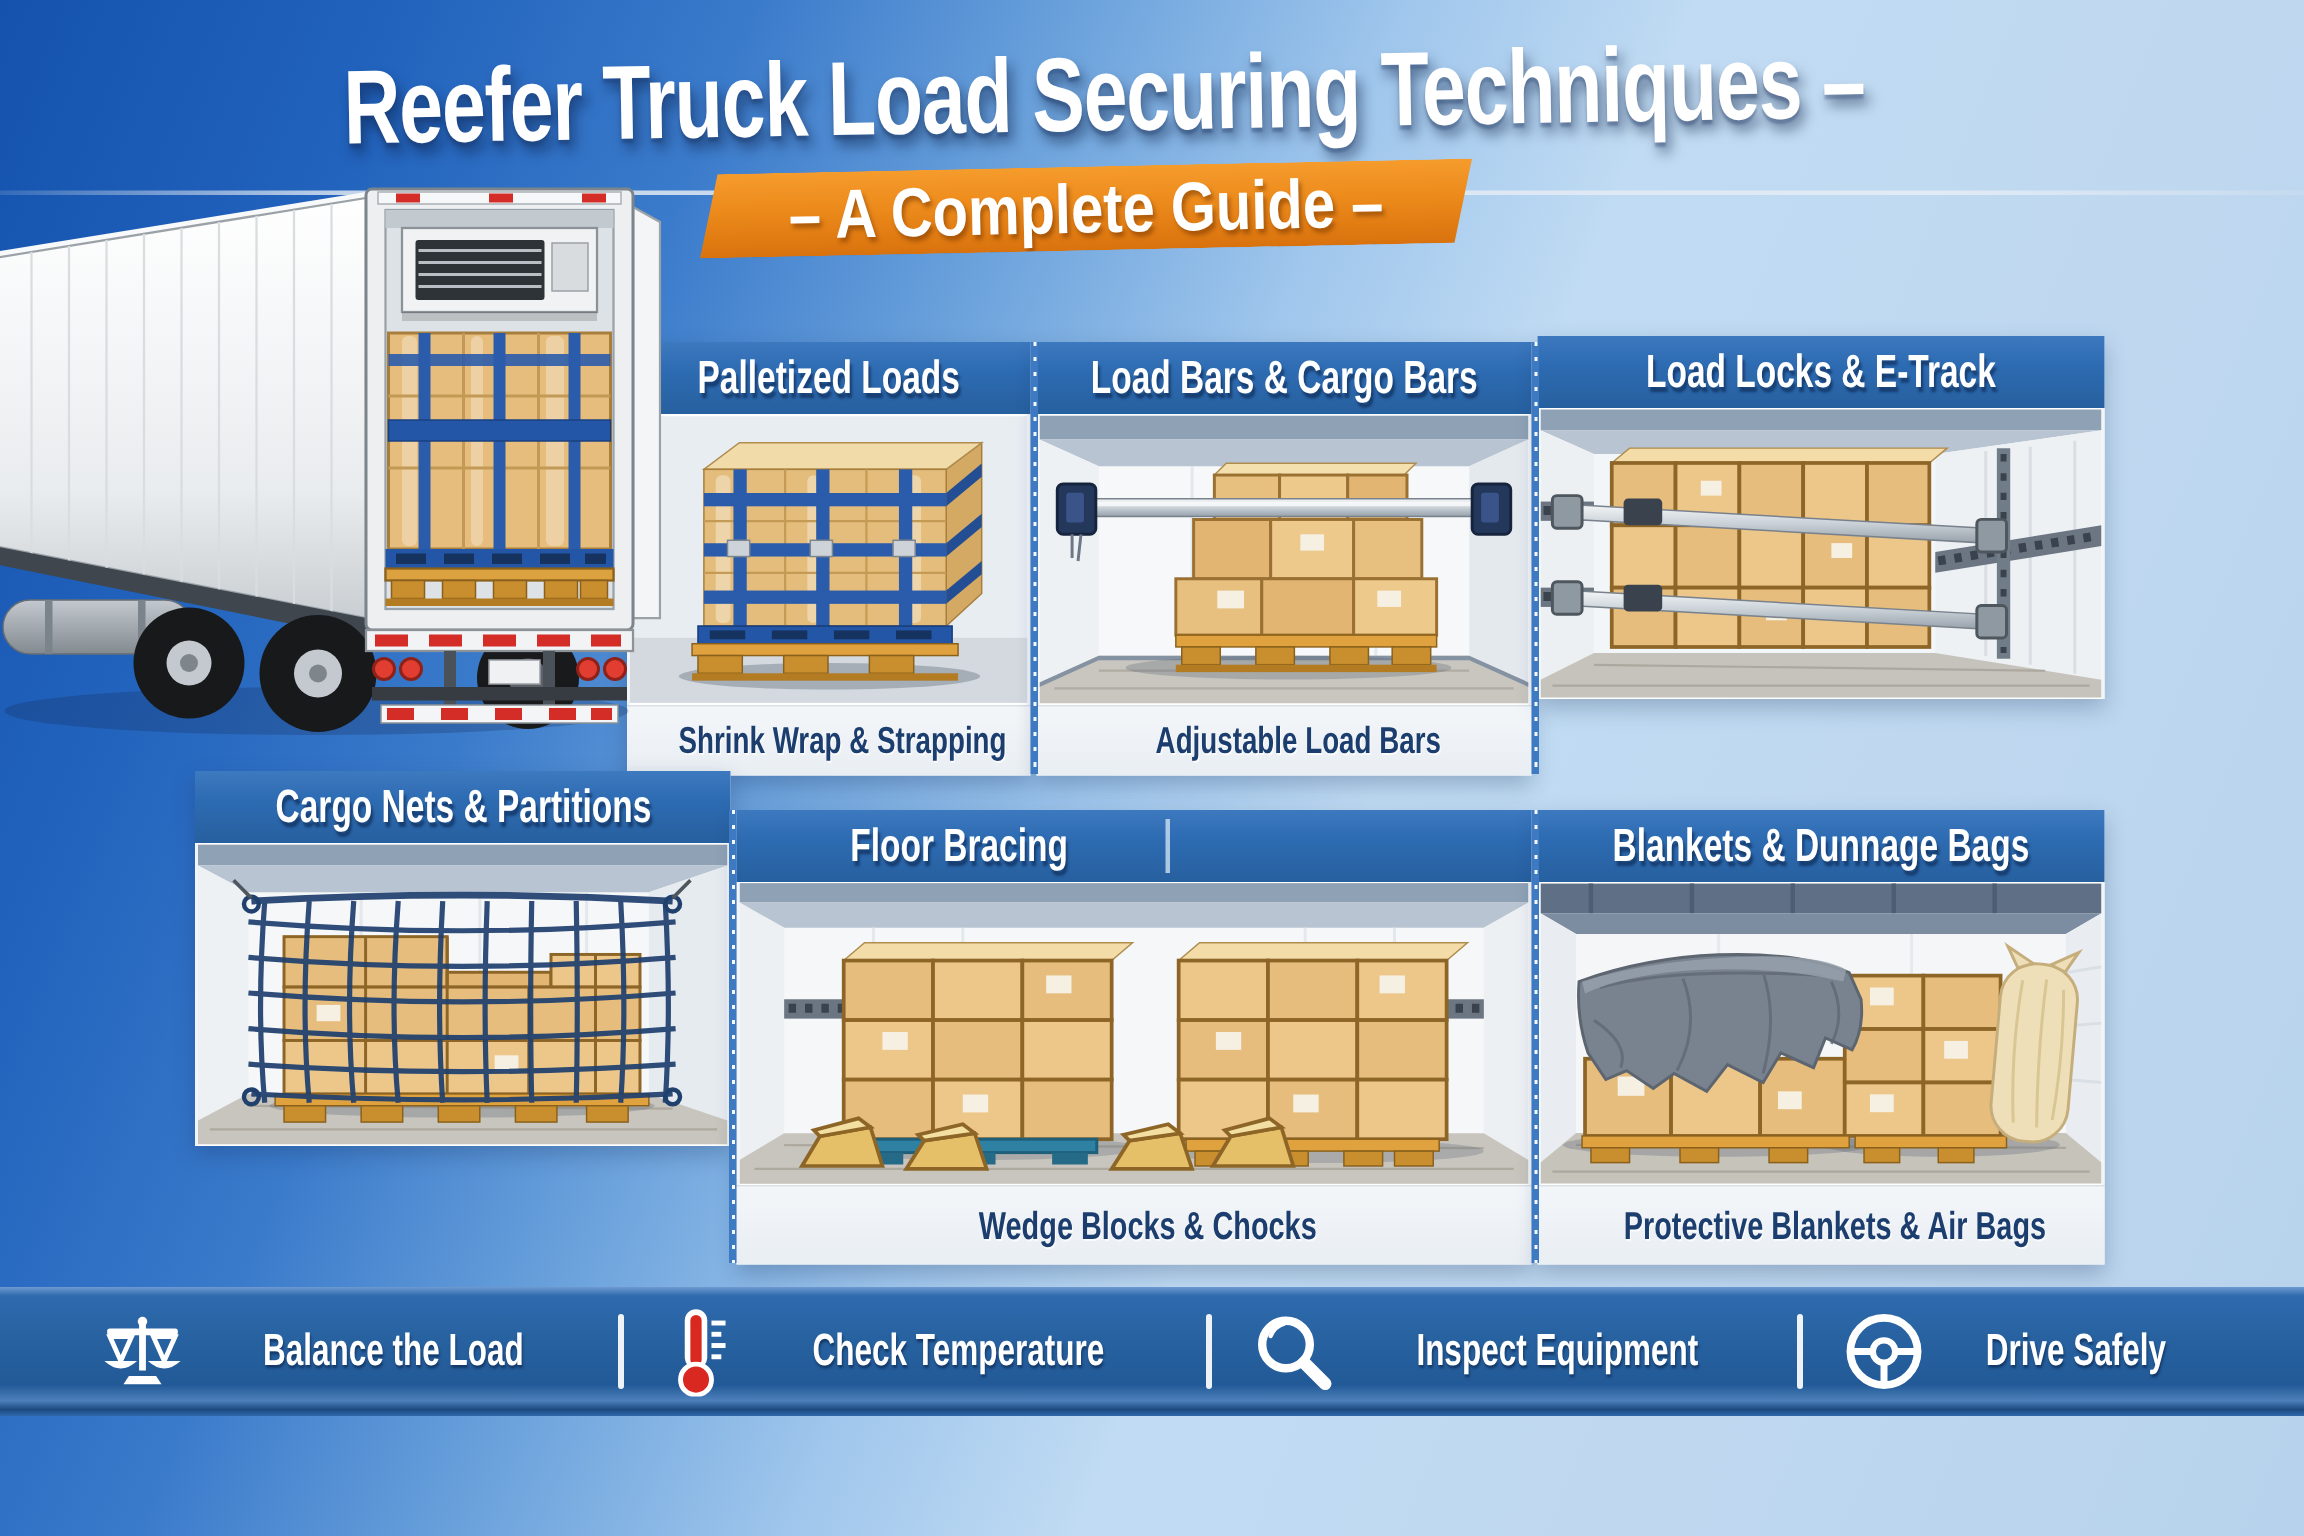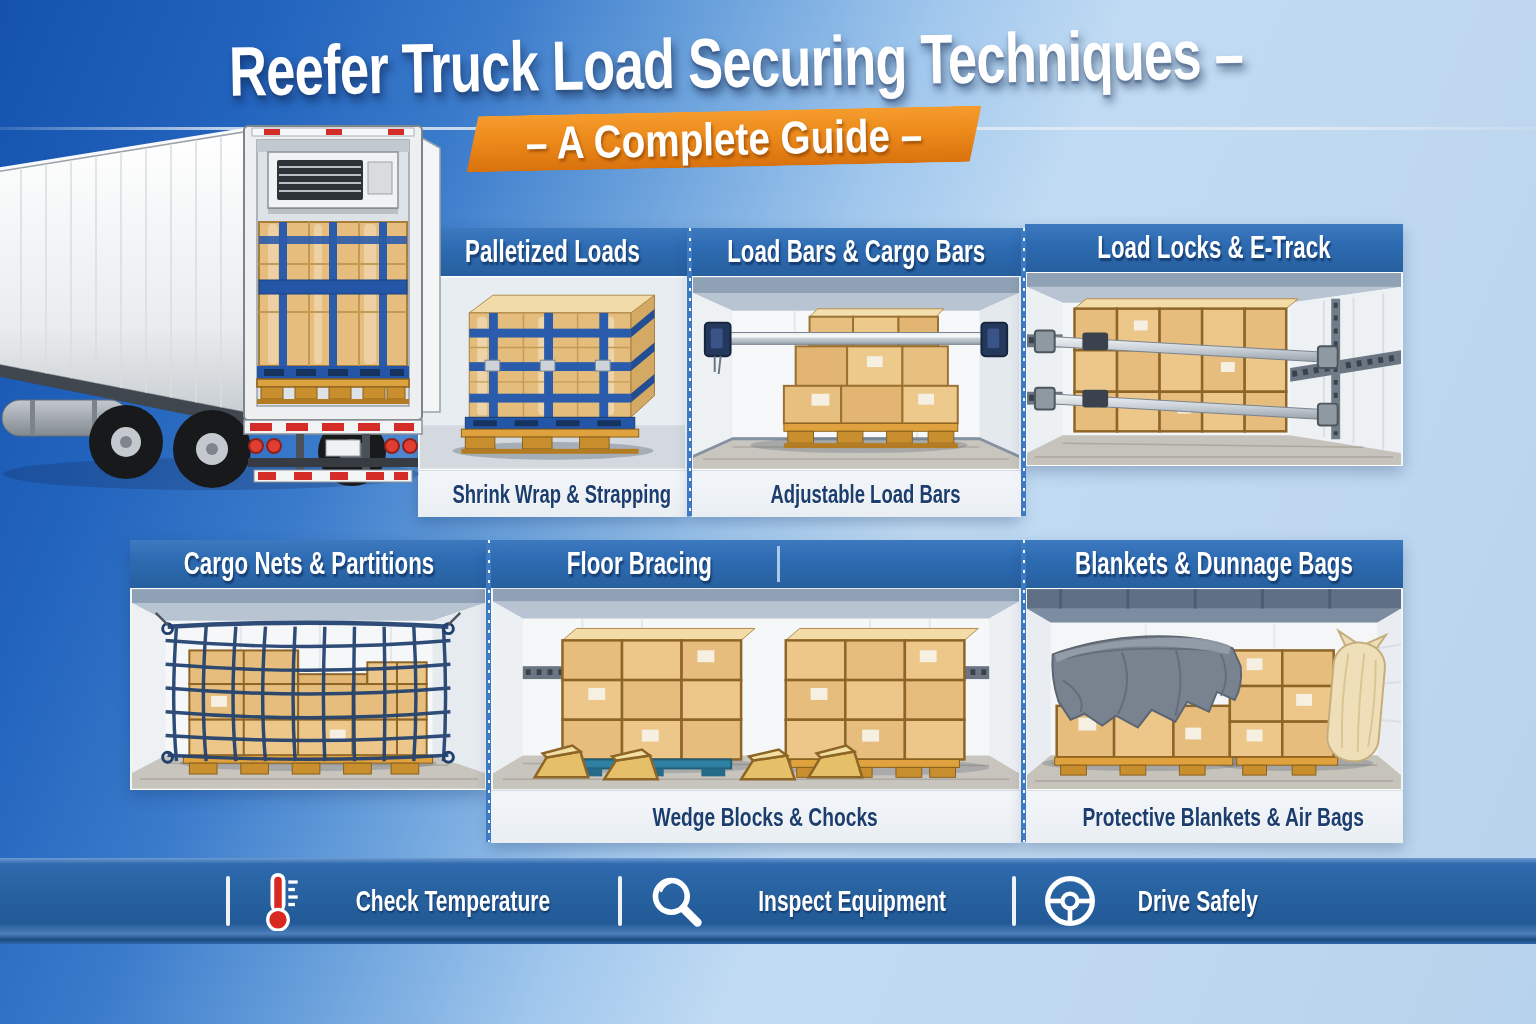--- a/index.html
+++ b/index.html
@@ -307,21 +307,21 @@
         <rect x="8" y="58" width="20" height="22" rx="3" fill="#8f99a2" stroke="#4e565e" stroke-width="2"></rect>
         <rect x="294" y="74" width="20" height="22" rx="3" fill="#8f99a2" stroke="#4e565e" stroke-width="2"></rect>
         <rect x="8" y="116" width="20" height="22" rx="3" fill="#8f99a2" stroke="#4e565e" stroke-width="2"></rect>
         <rect x="294" y="132" width="20" height="22" rx="3" fill="#8f99a2" stroke="#4e565e" stroke-width="2"></rect>
         <rect x="56" y="60" width="26" height="18" rx="3" fill="#39424d"></rect>
         <rect x="56" y="118" width="26" height="18" rx="3" fill="#39424d"></rect>
       </svg>
     </div>
   </div>
 
-  <div class="panel row2" style="left:130px;top:540px;width:357px;">
+  <div class="panel row2" style="left:130px;top:514px;width:357px;">
     <div class="phead">
         <span class="condensed">Cargo Nets &amp; Partitions</span>
       </div>
     <div class="part">
       <svg viewBox="0 0 357 202" xmlns="http://www.w3.org/2000/svg">
         <rect width="357" height="202" fill="#f5f7f9"></rect>
         <rect width="357" height="14" fill="#8ea1b5"></rect>
         <polygon points="0,14 34,32 304,32 357,14" fill="#b9c4d2"></polygon>
         <polygon points="0,14 34,32 34,168 0,186" fill="#eef1f4"></polygon>
         <polygon points="357,14 304,32 304,168 357,186" fill="#e6ebf0"></polygon>
@@ -516,20 +516,35 @@
     </div>
   <div class="vdivider" style="left:486px;top:540px;height:302px;">
       <div class="dash"></div>
     </div>
   <div class="vdivider" style="left:1021px;top:540px;height:302px;">
       <div class="dash"></div>
     </div>
 
   <div class="footer">
     <div class="footer-inner">
+      <div class="fitem">
+        <span>
+          <svg width="58" height="52" viewBox="0 0 64 56">
+            <circle cx="32" cy="6" r="3.5" fill="#fff"></circle>
+            <rect x="29.5" y="8" width="5" height="34" fill="#fff"></rect>
+            <rect x="6" y="11" width="52" height="5" rx="2" fill="#fff"></rect>
+            <path d="M8 17 L24 17 L16 35 Z" fill="none" stroke="#fff" stroke-width="3.5"></path>
+            <path d="M4 35 Q16 46 28 35 Z" fill="#fff"></path>
+            <path d="M40 17 L56 17 L48 35 Z" fill="none" stroke="#fff" stroke-width="3.5"></path>
+            <path d="M36 35 Q48 46 60 35 Z" fill="#fff"></path>
+            <path d="M22 46 L42 46 L46 52 L18 52 Z" fill="#fff"></path>
+          </svg>
+        </span>
+        <span class="flabel"><span class="condensed">Balance the Load</span></span>
+      </div>
       <div class="fsep"></div>
       <div class="fitem">
         <span>
           <svg width="44" height="60" viewBox="0 0 44 64">
             <rect x="14" y="2" width="16" height="42" rx="8" fill="#fff"></rect>
             <rect x="18" y="6" width="8" height="36" rx="4" fill="#d8281f"></rect>
             <circle cx="22" cy="52" r="11" fill="#d8281f" stroke="#fff" stroke-width="3.5"></circle>
             <rect x="33" y="10" width="10" height="3.5" fill="#fff"></rect>
             <rect x="33" y="18" width="7" height="3.5" fill="#fff"></rect>
             <rect x="33" y="26" width="10" height="3.5" fill="#fff"></rect>

